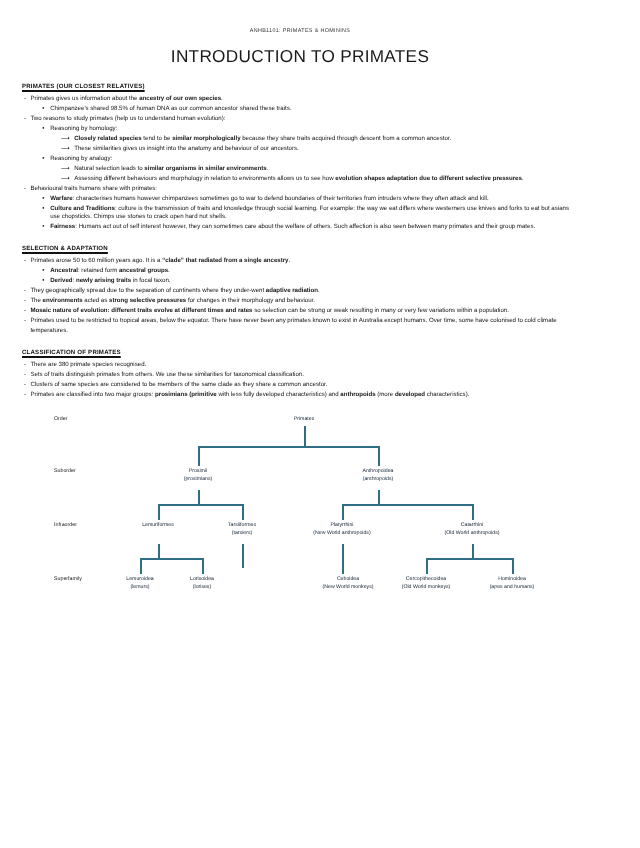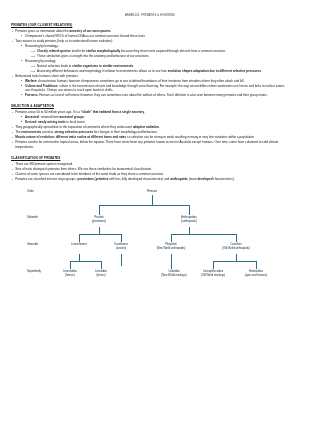--- a/index.html
+++ b/index.html
@@ -128,20 +128,21 @@
   }
   .hline { height: 0.75px; }
   .vline { width: 0.75px; }
 </style>
 </head>
 <body>
 
 <div class="page">
 
   <div class="doc-header">ANHB1101: PRIMATES &amp; HOMININS</div>
+  <div class="doc-title">INTRODUCTION TO PRIMATES</div>
 
   <div id="sections-root">
       <div class="sec-head">PRIMATES (OUR CLOSEST RELATIVES)</div>
       <ul>
         <li class="l1">Primates gives us information about the <b>ancestry of our own species</b>.</li>
         <li class="l2">Chimpanzee's shared 98.5% of human DNA as our common ancestor shared these traits.</li>
         <li class="l1">Two reasons to study primates (help us to understand human evolution):</li>
         <li class="l2">Reasoning by homology:</li>
         <li class="l3"><b>Closely related species</b> tend to be <b>similar morphologically</b> because they share traits acquired through descent from a common ancestor.</li>
         <li class="l3">These similarities gives us insight into the anatomy and behaviour of our ancestors.</li>

